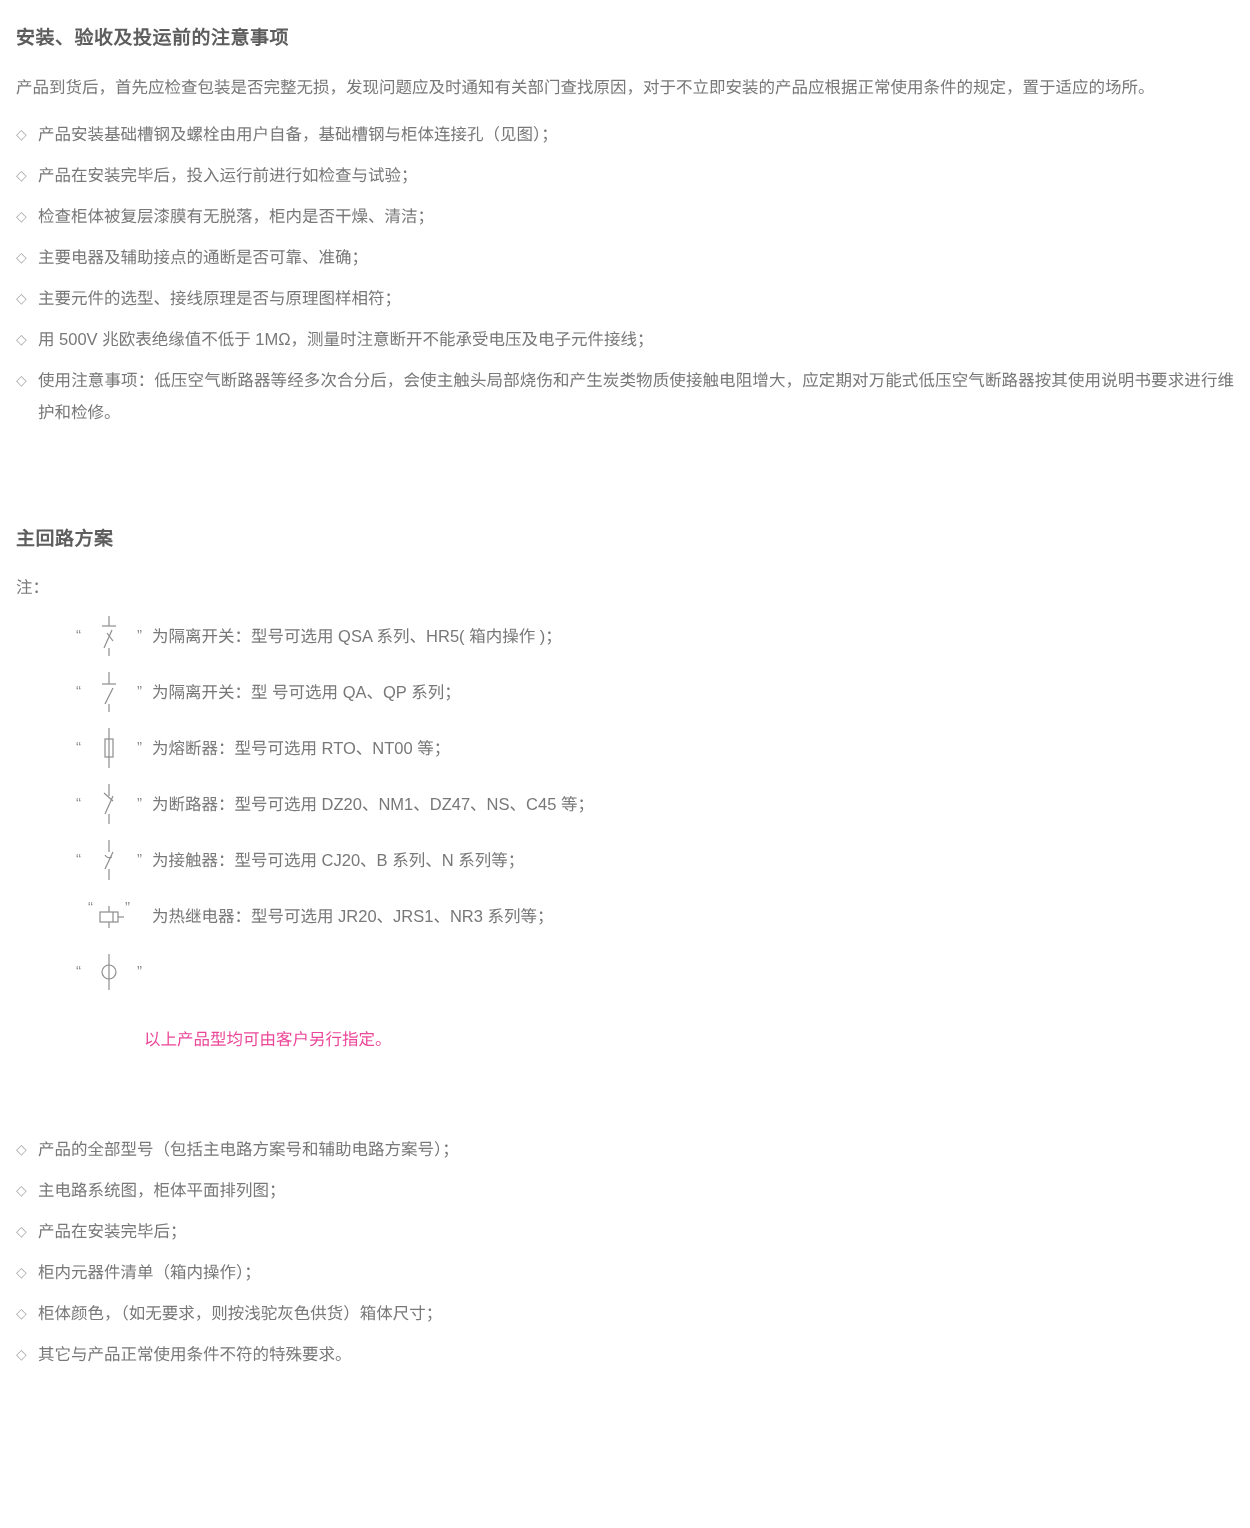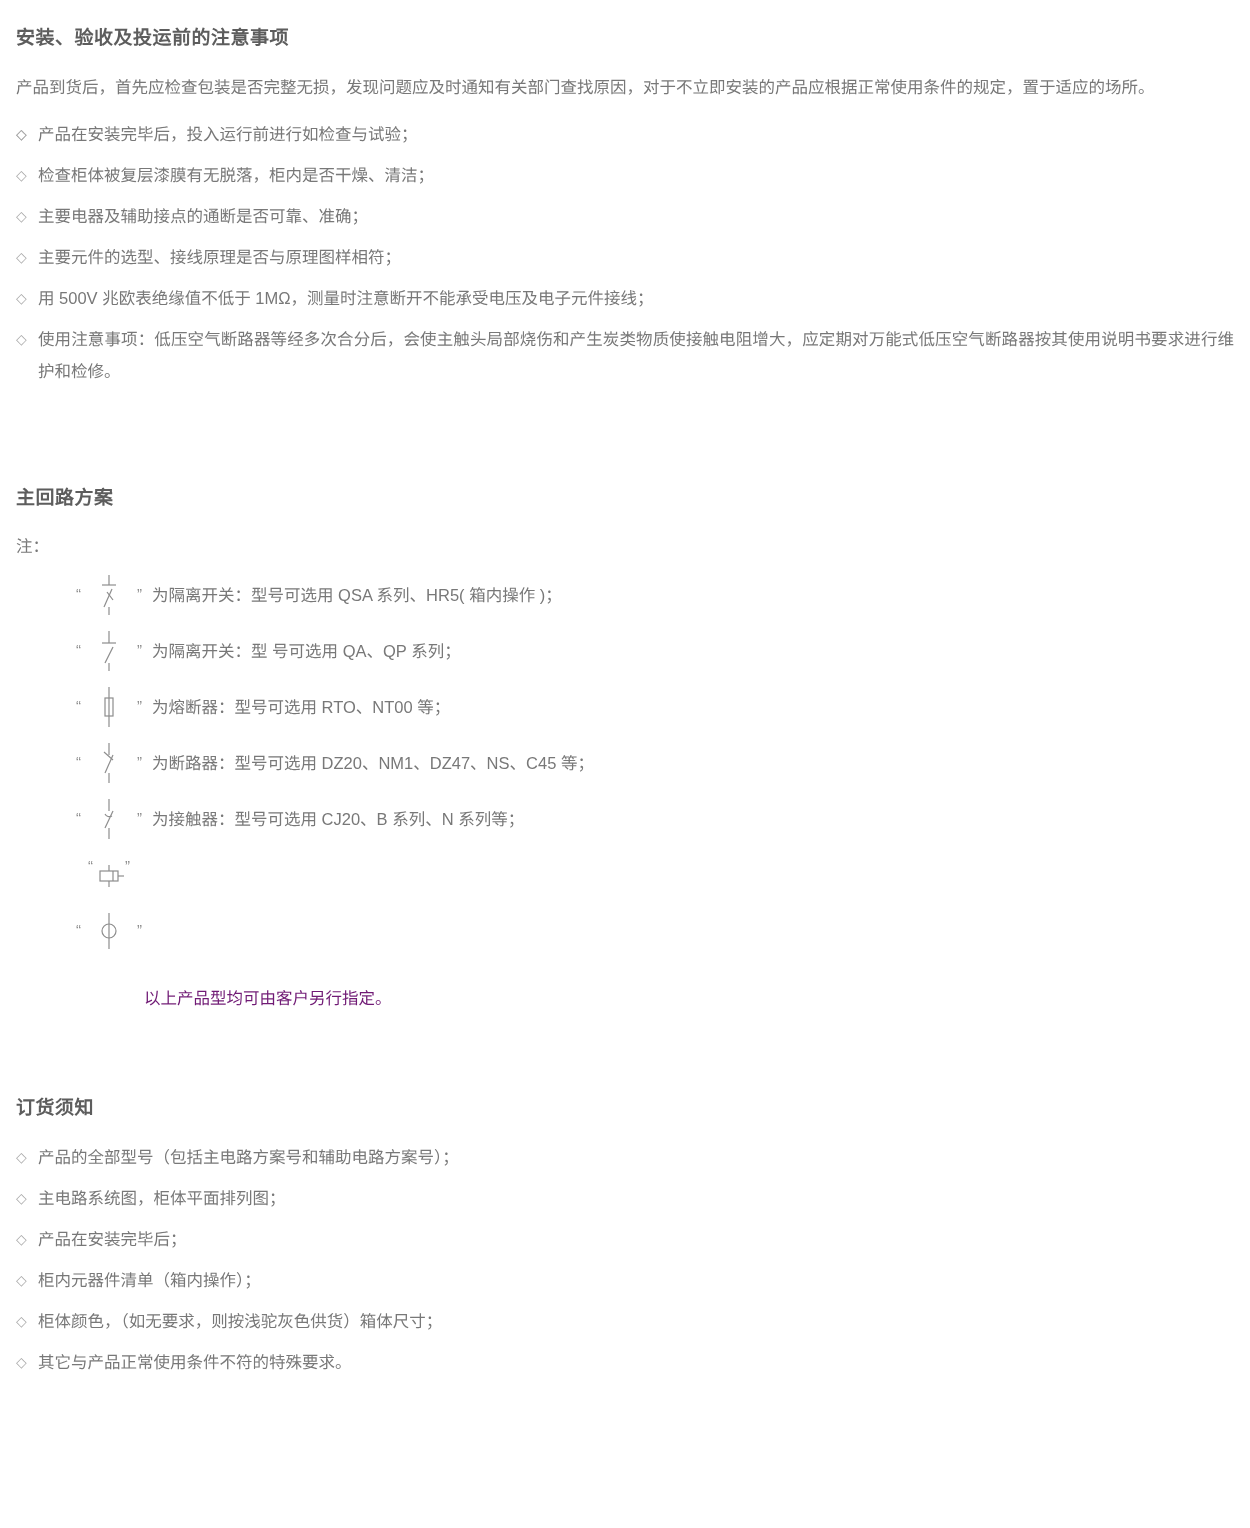--- a/index.html
+++ b/index.html
@@ -92,36 +92,36 @@
     top: 10px;
   }
   .q.left { left: 2px; }
   .q.right { right: 2px; }
   .q.top-only { top: 2px; left: 14px; }
   .q.top-only2 { top: 2px; right: 14px; }
   .sym-svg { display: block; }
   .sym-text { padding-left: 8px; text-align: right; }
   .closing {
     font-size: 16.5px;
-    color: #701a75;
+    color: #ec4899;
     padding-left: 128px;
     line-height: 30px;
     margin-top: 24px;
   }
 </style>
 </head>
 <body>
 
 <div class="page">
 
   <section>
     <h2 class="section-title">安装、验收及投运前的注意事项</h2>
     <p class="para">产品到货后，首先应检查包装是否完整无损，发现问题应及时通知有关部门查找原因，对于不立即安装的产品应根据正常使用条件的规定，置于适应的场所。</p>
     <ul class="bullets">
-      <li><span class="dia">◇</span></li>
+      <li><span class="dia">◇</span><span>产品安装基础槽钢及螺栓由用户自备，基础槽钢与柜体连接孔（见图）；</span></li>
       <li><span class="dia">◇</span><span>产品在安装完毕后，投入运行前进行如检查与试验；</span></li>
       <li><span class="dia">◇</span><span>检查柜体被复层漆膜有无脱落，柜内是否干燥、清洁；</span></li>
       <li><span class="dia">◇</span><span>主要电器及辅助接点的通断是否可靠、准确；</span></li>
       <li><span class="dia">◇</span><span>主要元件的选型、接线原理是否与原理图样相符；</span></li>
       <li><span class="dia">◇</span><span>用 500V 兆欧表绝缘值不低于 1MΩ，测量时注意断开不能承受电压及电子元件接线；</span></li>
       <li><span class="dia">◇</span><span>使用注意事项：低压空气断路器等经多次合分后，会使主触头局部烧伤和产生炭类物质使接触电阻增大，应定期对万能式低压空气断路器按其使用说明书要求进行维护和检修。</span></li>
     </ul>
   </section>
 
   <div class="gap-lg"></div>
@@ -208,20 +208,21 @@
           <span class="q top-only">“</span>
           <svg class="sym-svg" width="34" height="44" viewBox="0 0 34 44">
             <line x1="17" y1="12" x2="17" y2="18" stroke="#8d8d8d" stroke-width="1.2"></line>
             <rect x="8" y="18" width="18" height="10" fill="none" stroke="#8d8d8d" stroke-width="1.2"></rect>
             <line x1="21" y1="18" x2="21" y2="28" stroke="#8d8d8d" stroke-width="1.2"></line>
             <line x1="26" y1="23" x2="32" y2="23" stroke="#8d8d8d" stroke-width="1.2"></line>
             <line x1="17" y1="28" x2="17" y2="34" stroke="#8d8d8d" stroke-width="1.2"></line>
           </svg>
           <span class="q top-only2">”</span>
         </span>
+        <span class="sym-text">为热继电器：型号可选用 JR20、JRS1、NR3 系列等；</span>
       </li>
 
       <li>
         <span class="sym-box">
           <span class="q left">“</span>
           <svg class="sym-svg" width="26" height="44" viewBox="0 0 26 44">
             <line x1="13" y1="4" x2="13" y2="40" stroke="#8d8d8d" stroke-width="1.2"></line>
             <circle cx="13" cy="22" r="7" fill="none" stroke="#8d8d8d" stroke-width="1.2"></circle>
           </svg>
           <span class="q right">”</span>
@@ -229,21 +230,20 @@
       </li>
 
     </ul>
 
     <p class="closing">以上产品型均可由客户另行指定。</p>
   </section>
 
   <div class="gap-md"></div>
 
   <section>
-    <h2 class="section-title">订货须知</h2>
     <ul class="bullets">
       <li><span class="dia">◇</span><span>产品的全部型号（包括主电路方案号和辅助电路方案号）；</span></li>
       <li><span class="dia">◇</span><span>主电路系统图，柜体平面排列图；</span></li>
       <li><span class="dia">◇</span><span>产品在安装完毕后；</span></li>
       <li><span class="dia">◇</span><span>柜内元器件清单（箱内操作）；</span></li>
       <li><span class="dia">◇</span><span>柜体颜色，（如无要求，则按浅驼灰色供货）箱体尺寸；</span></li>
       <li><span class="dia">◇</span><span>其它与产品正常使用条件不符的特殊要求。</span></li>
     </ul>
   </section>
 

